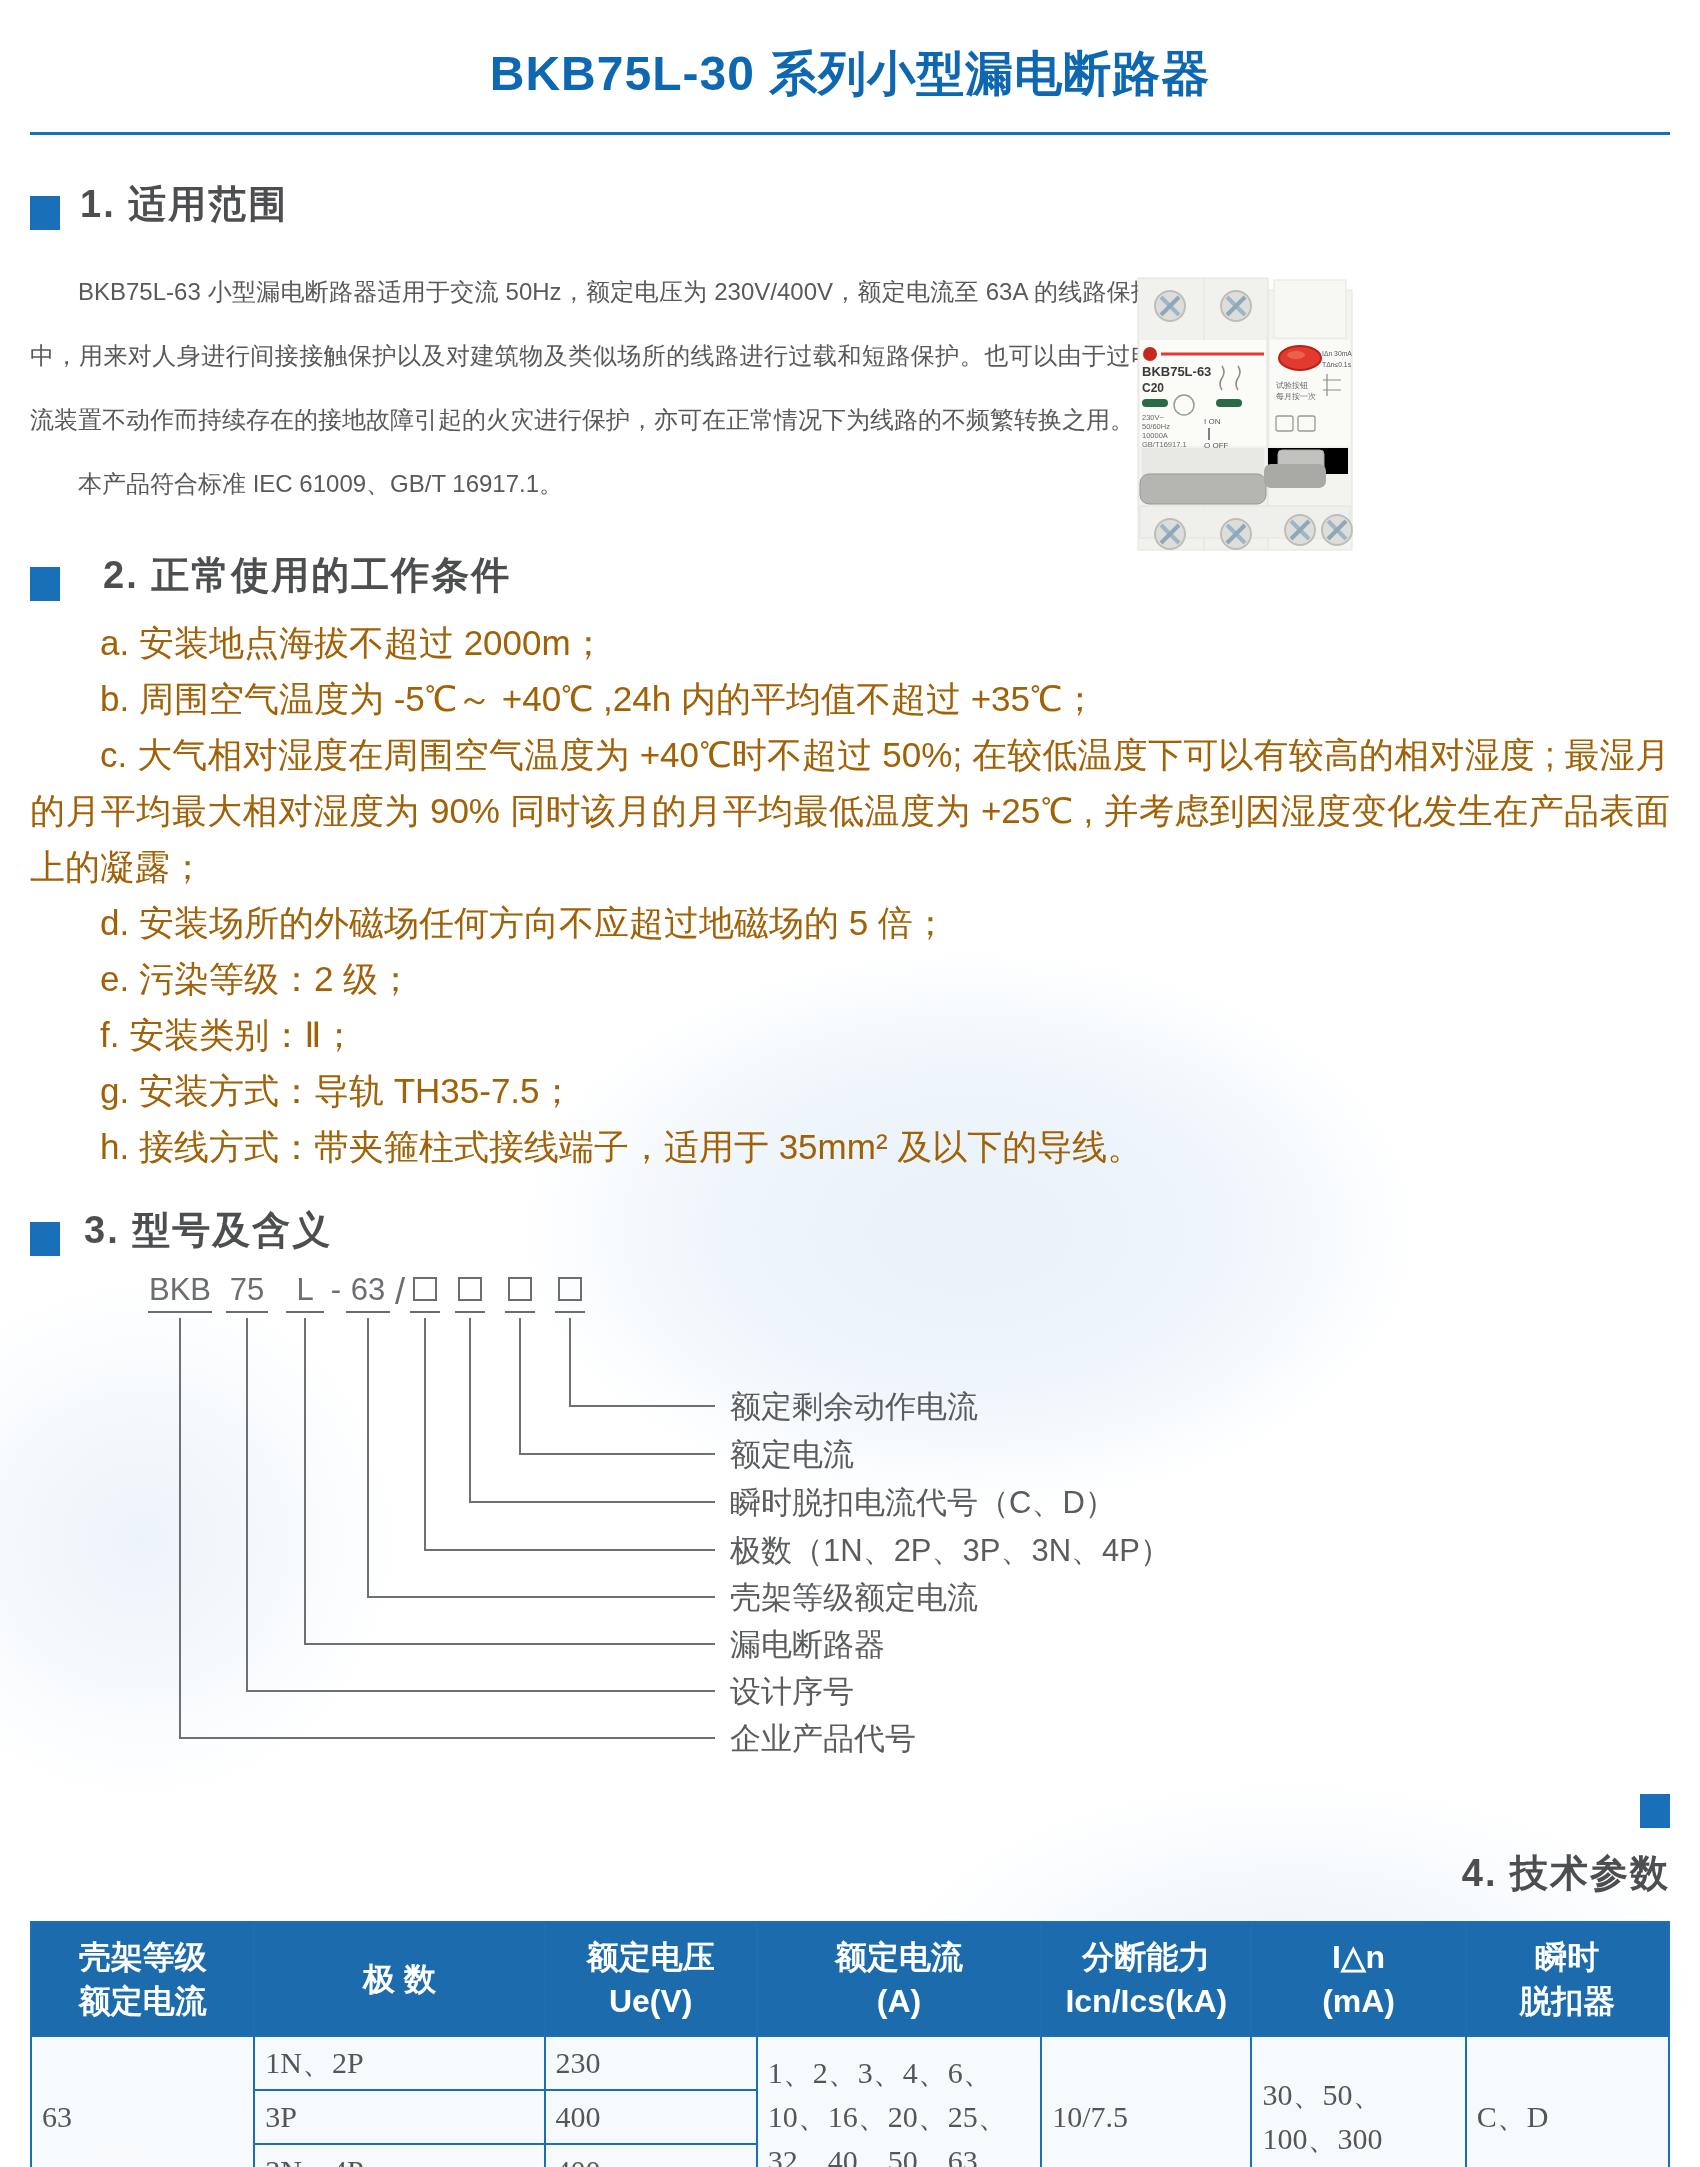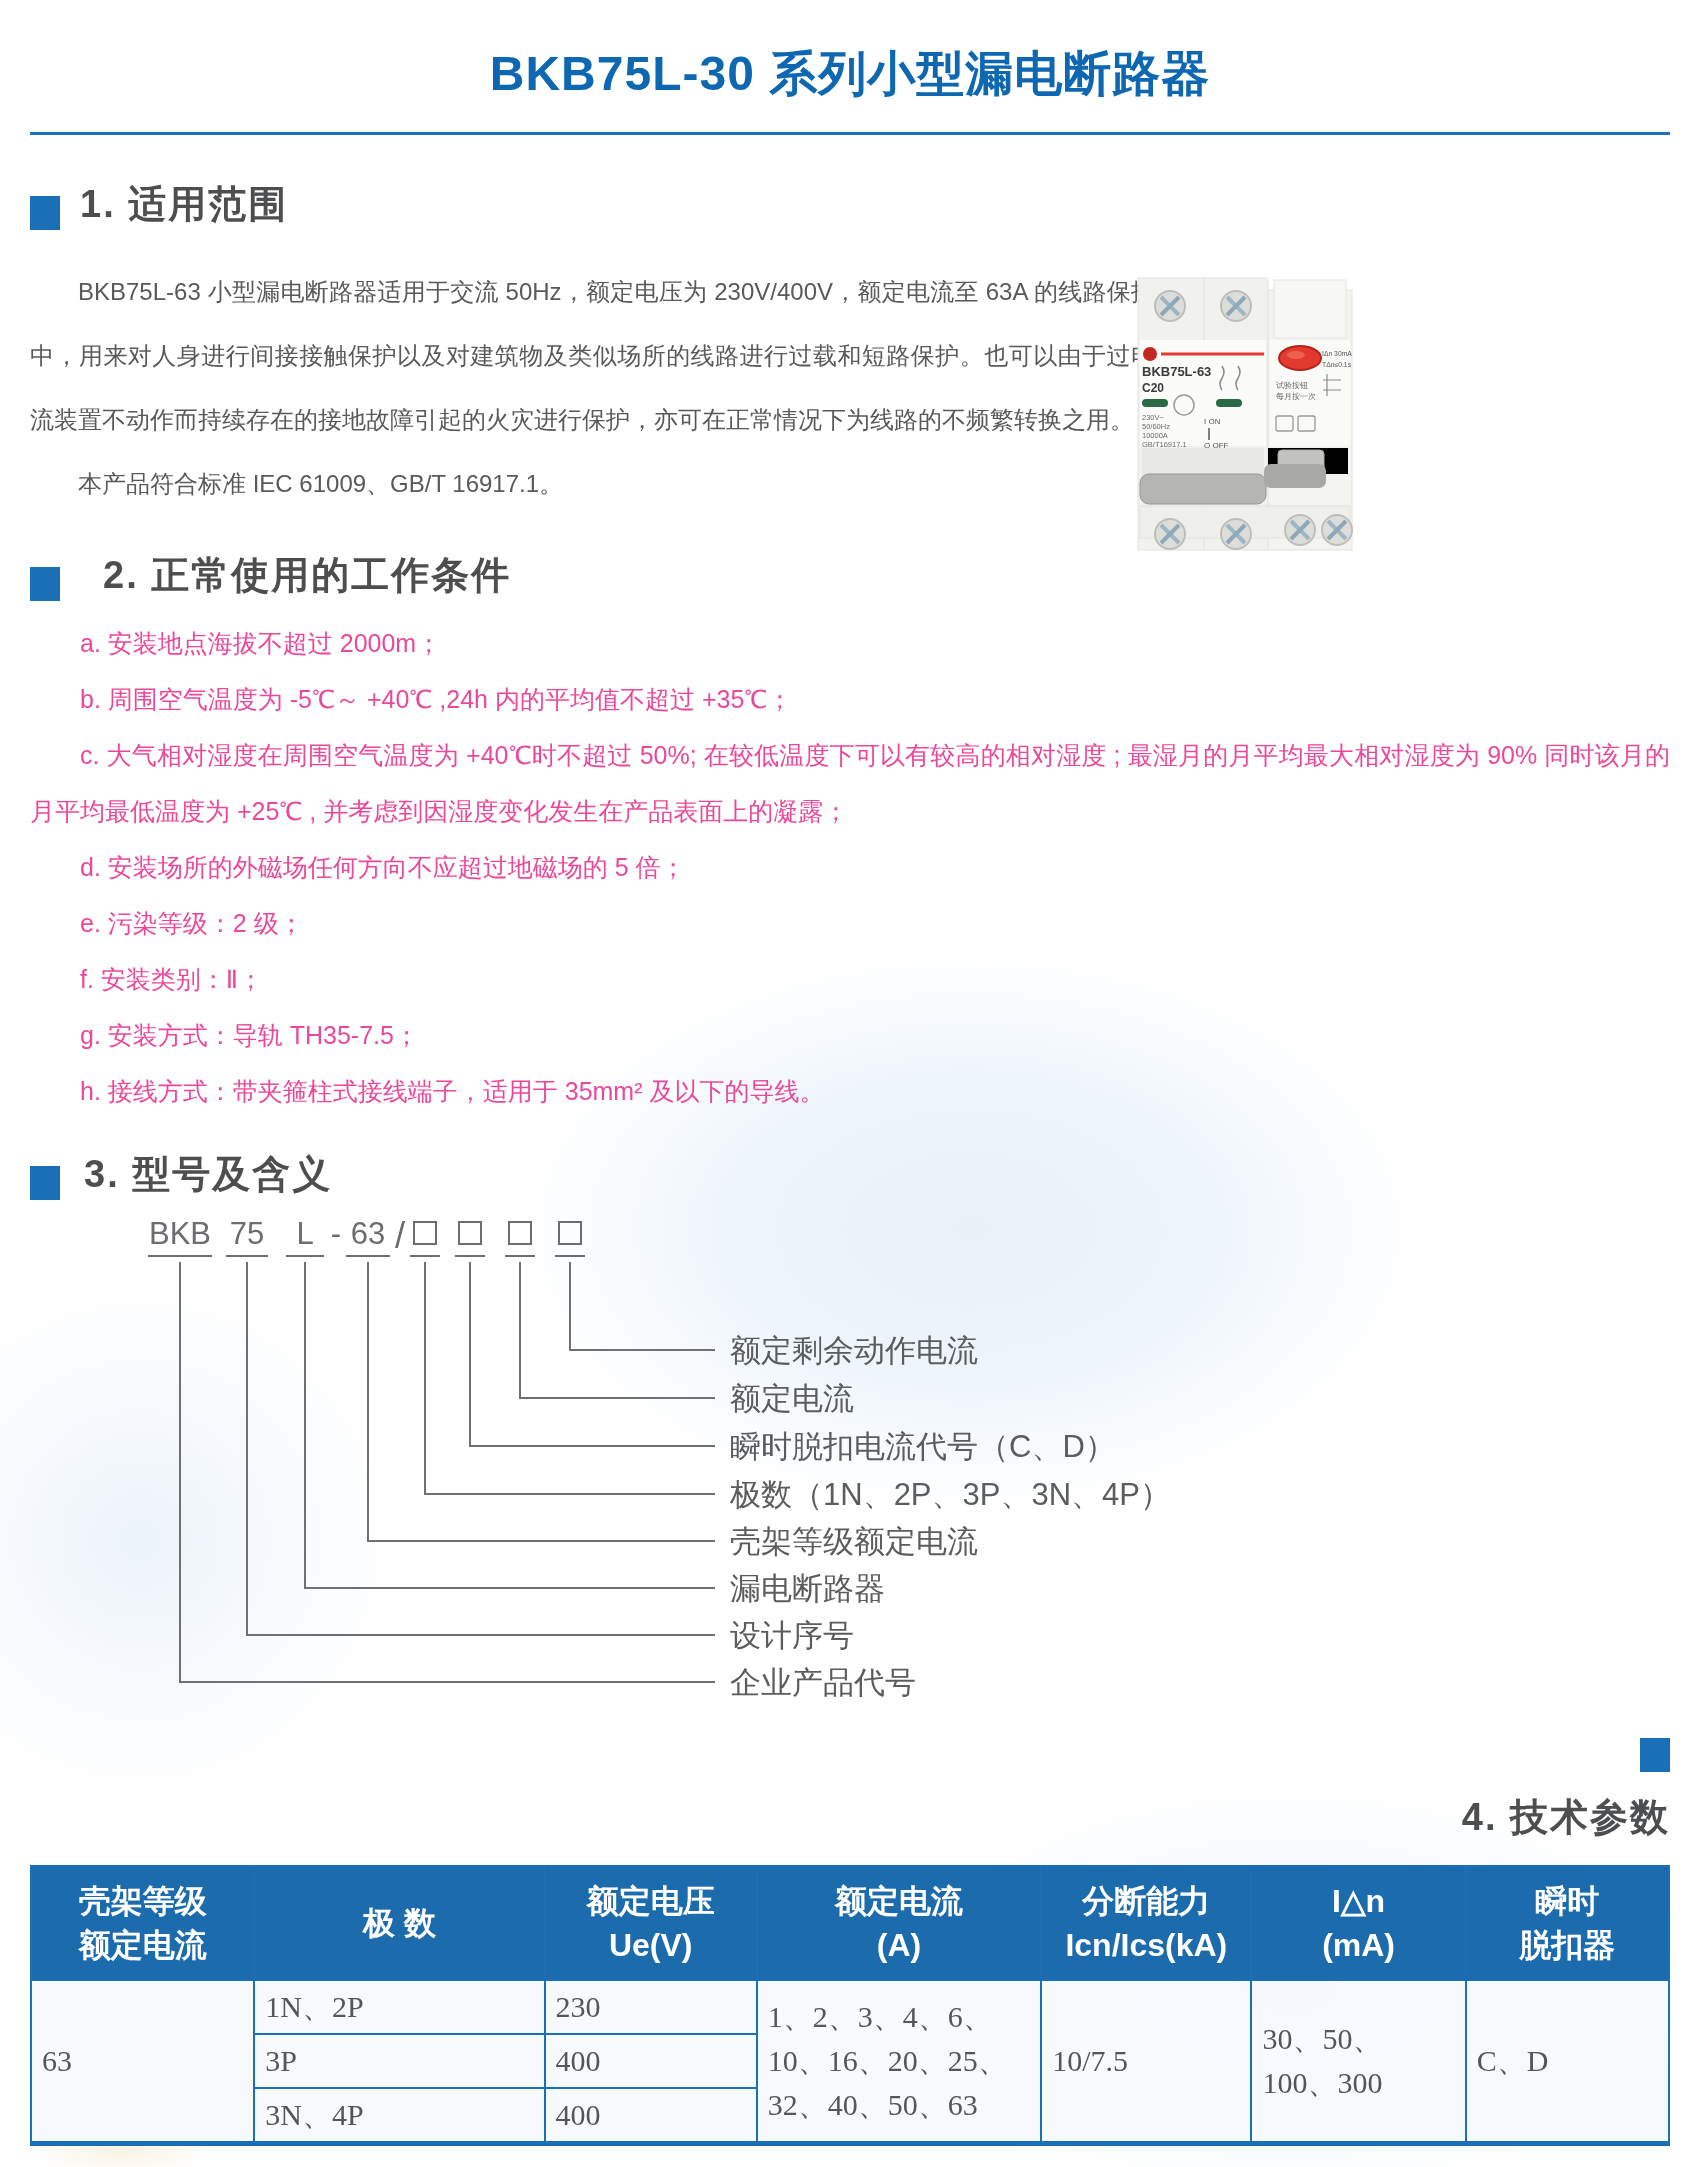--- a/index.html
+++ b/index.html
@@ -34,21 +34,21 @@
 
   .s1-head { margin-top:44px; }
   .s1-text { margin-top:30px; width:1125px; font-size:24px; line-height:64px;
              text-align:justify; color:#58595b; }
   .indent { text-indent:2em; }
 
   
   .photo { position:absolute; top:268px; left:1118px; width:255px; height:300px; z-index:3; }
 
   .s2-head { margin-top:34px;gap:43px; }
-  .s2-list { margin-top:14px; font-size:25px; line-height:56px; color:#ec4899; }
+  .s2-list { margin-top:14px; font-size:35px; line-height:56px; color:#a16207; }
   .s2-list p { text-indent:2em; text-align:justify; }
 
   .s3-head { margin-top:30px;gap:24px; }
   .diagram { display:block; margin:10px 0 0 110px; }
 
   .s4-head { margin-top:28px;flex-direction:column; }
 
   table.params {
     margin-top:22px; width:1640px; table-layout:fixed; border-collapse:collapse;
     border:2px solid #1a6fb5; border-bottom:5px solid #1a6fb5;padding-left:28px;

